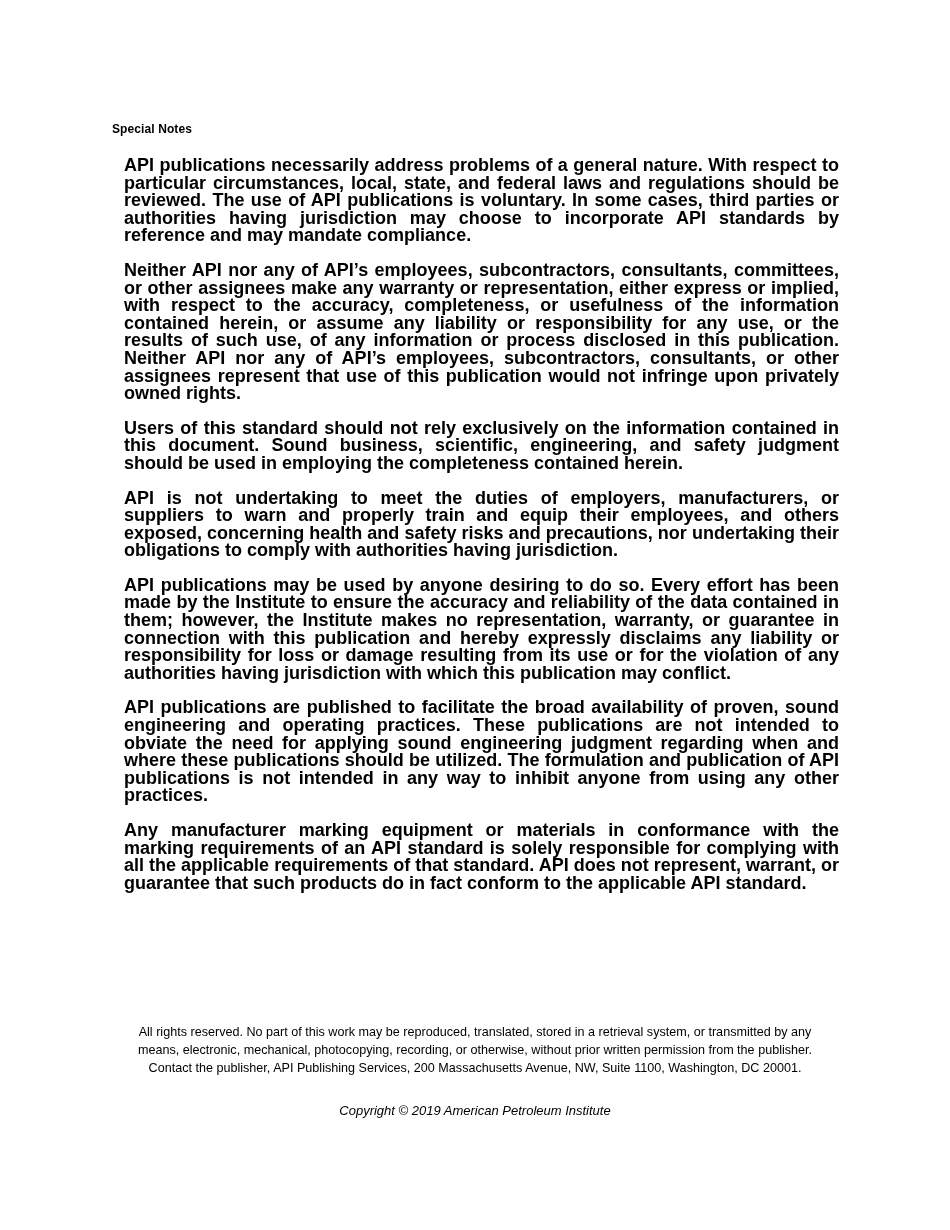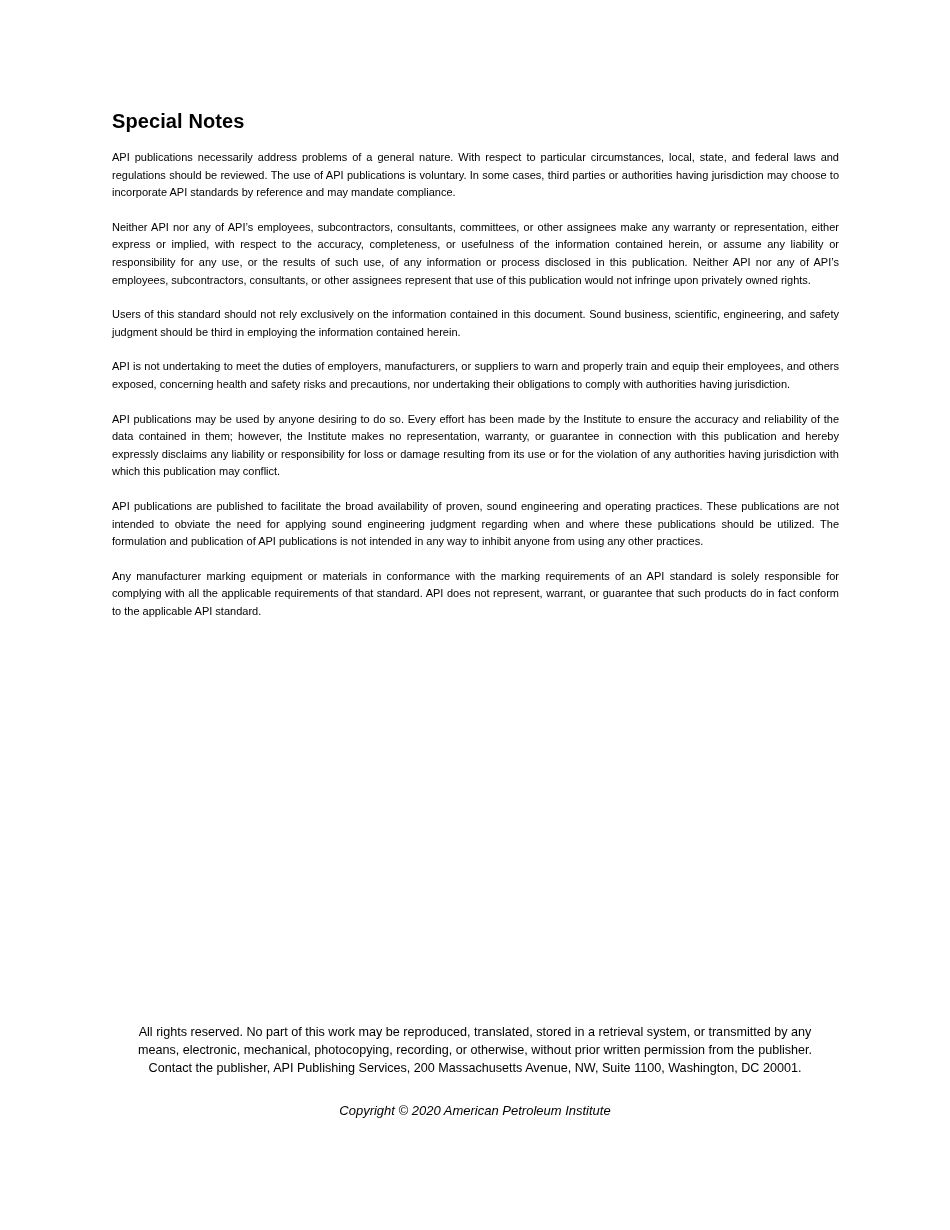--- a/index.html
+++ b/index.html
@@ -16,31 +16,32 @@
     color: #000000;
     overflow: hidden;
   }
   .content {
     position: absolute;
     left: 112px;
     top: 112px;
     width: 727px;
   }
   .title {
-    font-size: 20px;
+    font-size: 12px;
     line-height: 18px;
     font-weight: bold;
-    margin: 0 0 19px 0;
+    margin: 8px 0 19px 0;
     letter-spacing: 0.1px;
   }
   .para {
-    font-size: 11px;
+    font-size: 18px;
     line-height: 17.6px;
     text-align: justify;
-    margin: 0 0 17px 0;
+    margin: 0 0 17px 12px;
+    font-weight: bold;
   }
   .footer {
     position: absolute;
     top: 1014px;
     left: 50%;
     transform: translateX(-50%);
     width: 724px;
     text-align: center;
   }
   .notice {
@@ -56,24 +57,24 @@
   }
 </style>
 </head>
 <body>
 
 <div class="page">
   <div class="content">
     <h1 class="title">Special Notes</h1>
     <p class="para">API publications necessarily address problems of a general nature. With respect to particular circumstances, local, state, and federal laws and regulations should be reviewed. The use of API publications is voluntary. In some cases, third parties or authorities having jurisdiction may choose to incorporate API standards by reference and may mandate compliance.</p>
     <p class="para">Neither API nor any of API’s employees, subcontractors, consultants, committees, or other assignees make any warranty or representation, either express or implied, with respect to the accuracy, completeness, or usefulness of the information contained herein, or assume any liability or responsibility for any use, or the results of such use, of any information or process disclosed in this publication. Neither API nor any of API’s employees, subcontractors, consultants, or other assignees represent that use of this publication would not infringe upon privately owned rights.</p>
-    <p class="para">Users of this standard should not rely exclusively on the information contained in this document. Sound business, scientific, engineering, and safety judgment should be third in employing the information contained herein.</p>
+    <p class="para">Users of this standard should not rely exclusively on the information contained in this document. Sound business, scientific, engineering, and safety judgment should be used in employing the completeness contained herein.</p>
     <p class="para">API is not undertaking to meet the duties of employers, manufacturers, or suppliers to warn and properly train and equip their employees, and others exposed, concerning health and safety risks and precautions, nor undertaking their obligations to comply with authorities having jurisdiction.</p>
     <p class="para">API publications may be used by anyone desiring to do so. Every effort has been made by the Institute to ensure the accuracy and reliability of the data contained in them; however, the Institute makes no representation, warranty, or guarantee in connection with this publication and hereby expressly disclaims any liability or responsibility for loss or damage resulting from its use or for the violation of any authorities having jurisdiction with which this publication may conflict.</p>
     <p class="para">API publications are published to facilitate the broad availability of proven, sound engineering and operating practices. These publications are not intended to obviate the need for applying sound engineering judgment regarding when and where these publications should be utilized. The formulation and publication of API publications is not intended in any way to inhibit anyone from using any other practices.</p>
     <p class="para">Any manufacturer marking equipment or materials in conformance with the marking requirements of an API standard is solely responsible for complying with all the applicable requirements of that standard. API does not represent, warrant, or guarantee that such products do in fact conform to the applicable API standard.</p>
   </div>
 
   <div class="footer">
     <p class="notice">All rights reserved. No part of this work may be reproduced, translated, stored in a retrieval system, or transmitted by any means, electronic, mechanical, photocopying, recording, or otherwise, without prior written permission from the publisher. Contact the publisher, API Publishing Services, 200 Massachusetts Avenue, NW, Suite 1100, Washington, DC 20001.</p>
-    <p class="copyright">Copyright © 2020 American Petroleum Institute</p>
+    <p class="copyright">Copyright © 2019 American Petroleum Institute</p>
   </div>
 </div>
 
 </body></html>

